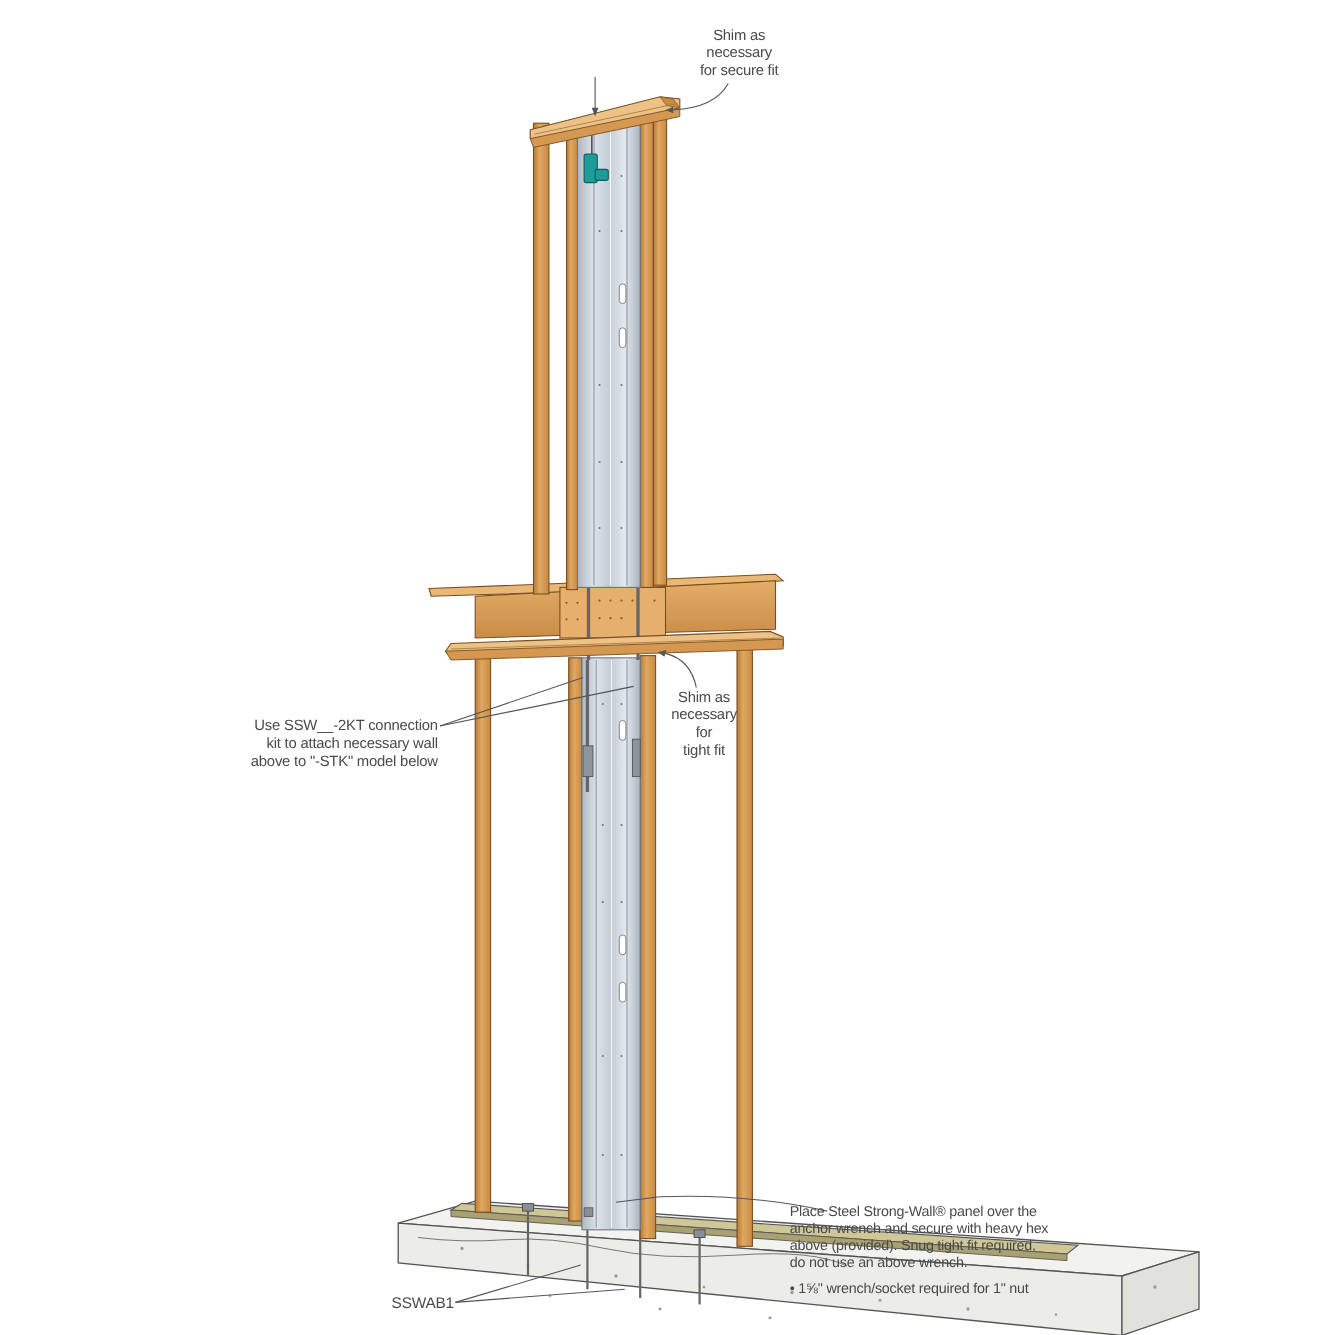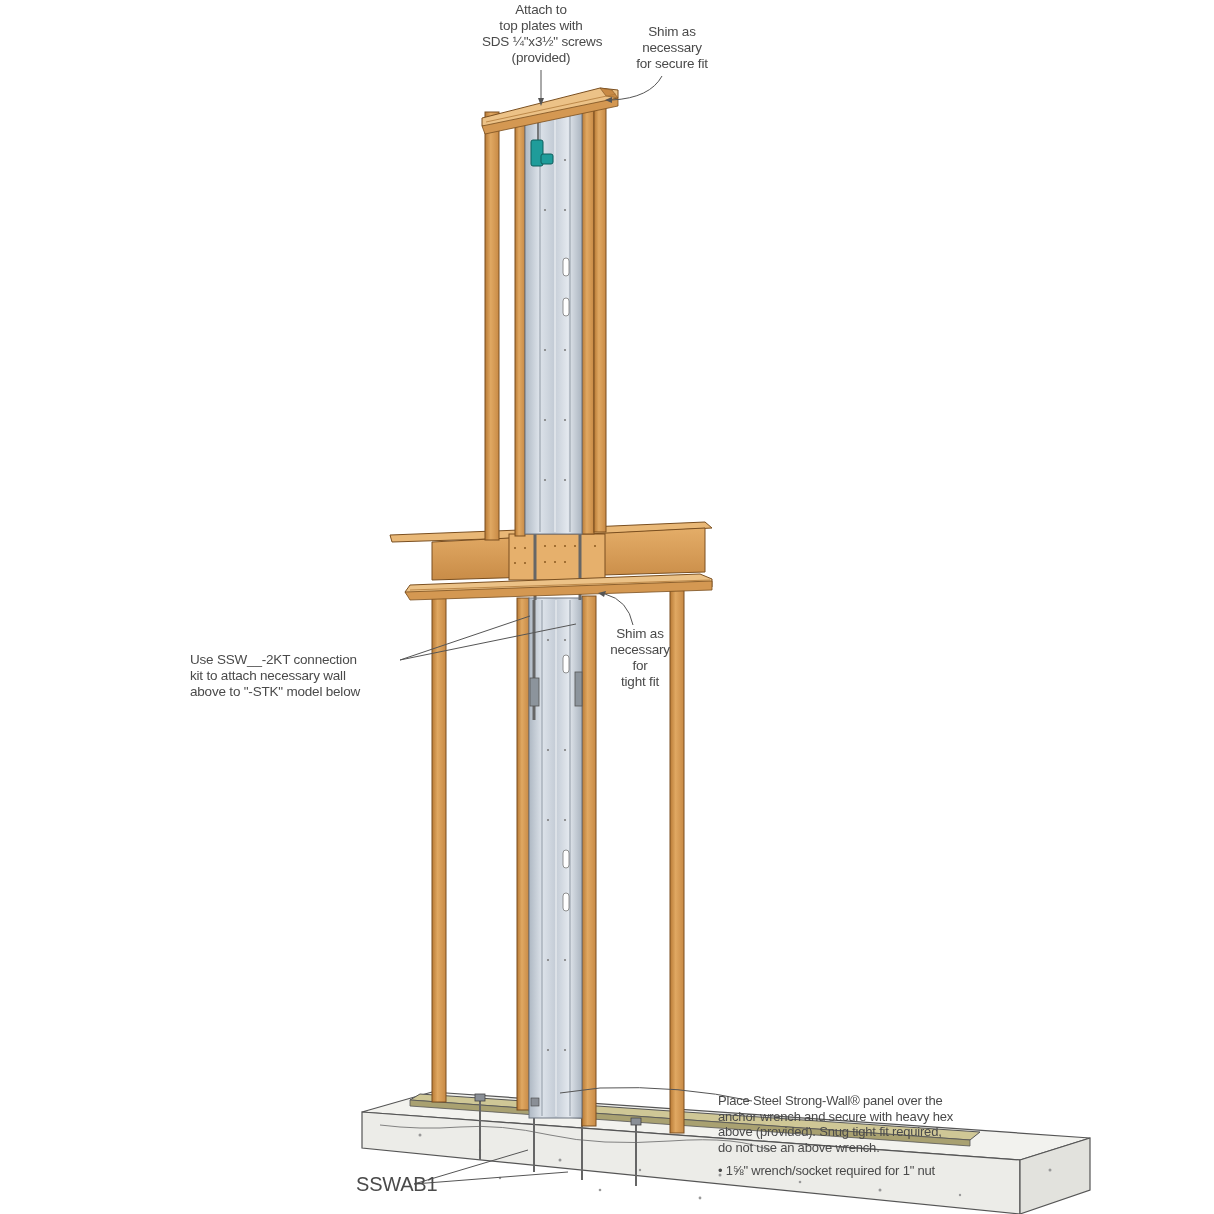--- a/index.html
+++ b/index.html
@@ -3,21 +3,21 @@
   <meta charset="utf-8">
   <style>
     html, body { margin: 0; padding: 0; background: #ffffff; }
     body { width: 1214px; height: 1214px; position: relative; overflow: hidden;
            font-family: "Liberation Sans", sans-serif; }
     .canvas { position: absolute; left: 0; top: 0; width: 1214px; height: 1214px; }
     .callout { position: absolute; color: #4a4a4a; font-size: 14px; line-height: 16px;
                font-family: "Liberation Sans", sans-serif; letter-spacing: -0.2px; }
     .callout .line { display: block; white-space: nowrap; }
     .c-center { text-align: center; }
-    .c-right { }
+    .c-right { text-align: right; }
     .c-left { text-align: left; }
     .bullet { margin-top: 8px; }
   </style>
 </head>
 <body>
 
 <div class="canvas">
   <svg width="1214" height="1214" viewBox="0 0 1214 1214" xmlns="http://www.w3.org/2000/svg">
     <defs>
       <linearGradient id="steelGrad" x1="0" x2="1" y1="0" y2="0">
@@ -197,47 +197,41 @@
       <polygon points="606,591 604,597 598,593" fill="#555" stroke="none"></polygon>
 
       <line x1="414" y1="1184" x2="528" y2="1150"></line>
       <line x1="414" y1="1184" x2="568" y2="1172"></line>
 
       <path d="M752,1101 Q680,1085 600,1088 L560,1093"></path>
     </g>
   </svg>
 
   
-  <div class="callout c-center" style="left:482px; top:2px; width:118px; font-size:13.5px;">
-    <span class="line">Attach to</span>
-    <span class="line">top plates with</span>
-    <span class="line">SDS ¼"x3½" screws</span>
-    <span class="line">(provided)</span>
-  </div>
 
   <div class="callout c-center" style="left:622px; top:24px; width:100px; font-size:13.5px;">
     <span class="line">Shim as</span>
     <span class="line">necessary</span>
     <span class="line">for secure fit</span>
   </div>
 
   <div class="callout c-right" style="left:190px; top:652px; width:208px; font-size:13.5px;">
     <span class="line">Use SSW__-2KT connection</span>
     <span class="line">kit to attach necessary wall</span>
     <span class="line">above to "-STK" model below</span>
   </div>
 
   <div class="callout c-center" style="left:600px; top:626px; width:80px; font-size:13.5px;">
     <span class="line">Shim as</span>
     <span class="line">necessary</span>
     <span class="line">for</span>
     <span class="line">tight fit</span>
   </div>
 
-  <div class="callout c-left" style="left:356px; top:1176px; font-size:20px;">
+  <div class="callout c-left" style="left:356px; top:1176px; font-size:14px;">
     <span class="line">SSWAB1</span>
   </div>
 
   <div class="callout c-left" style="left:718px; top:1093px; font-size:13px; line-height:15.5px;">
     <span class="line">Place Steel Strong-Wall® panel over the</span>
     <span class="line">anchor wrench and secure with heavy hex</span>
     <span class="line">above (provided). Snug tight fit required,</span>
     <span class="line">do not use an above wrench.</span>
     <span class="line bullet">• 1⅝" wrench/socket required for 1" nut</span>
   </div>

